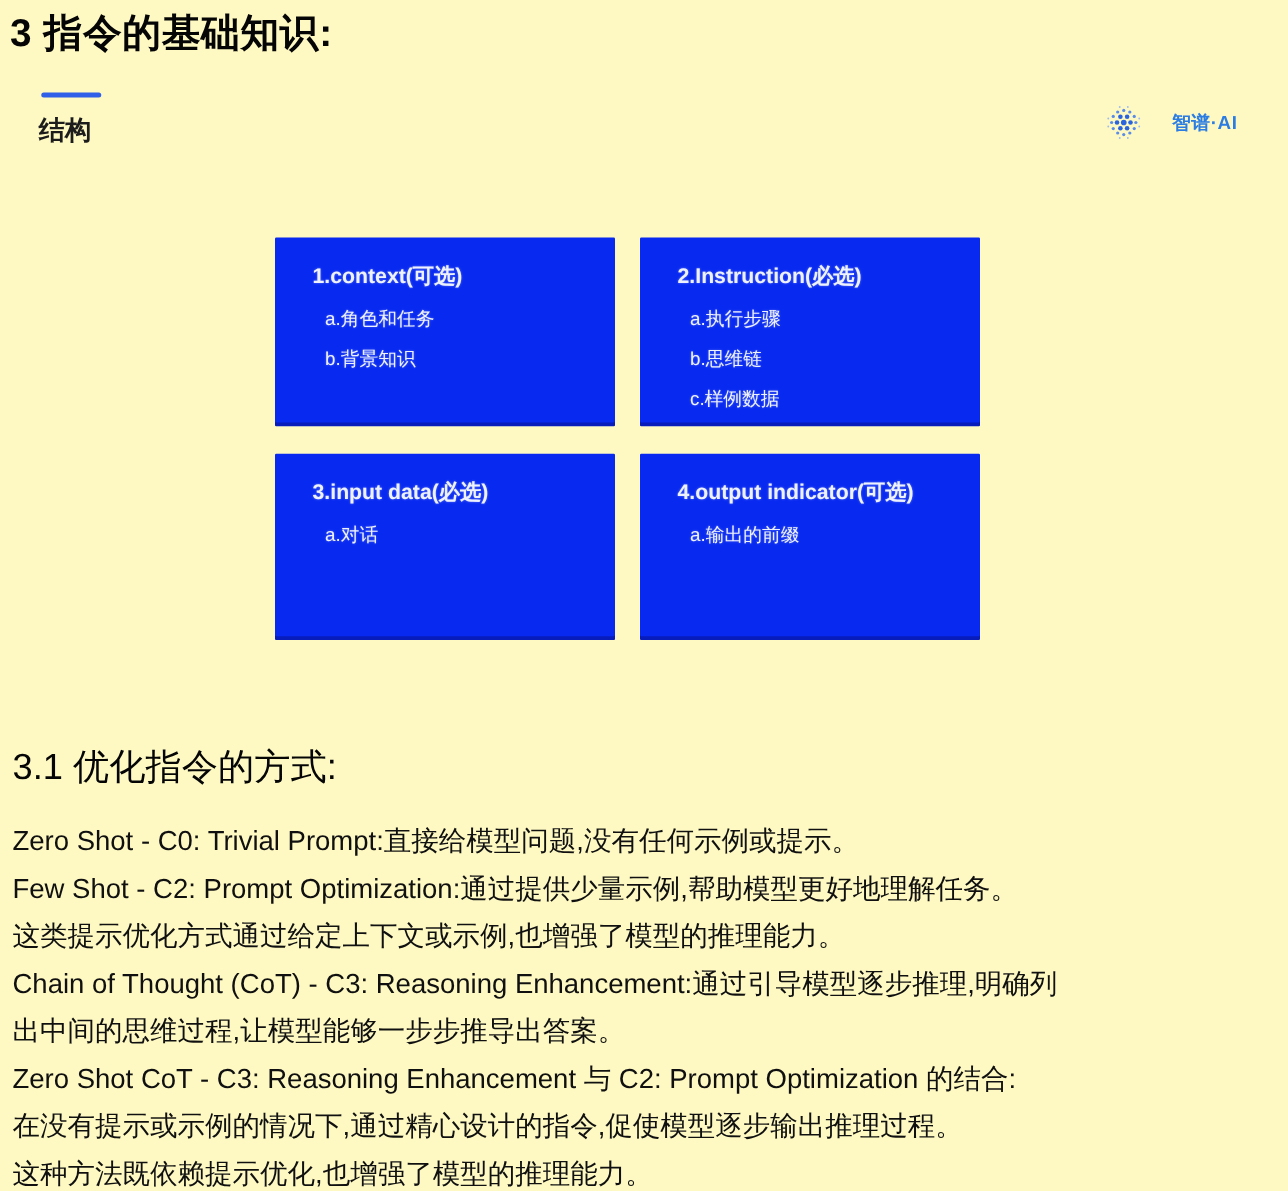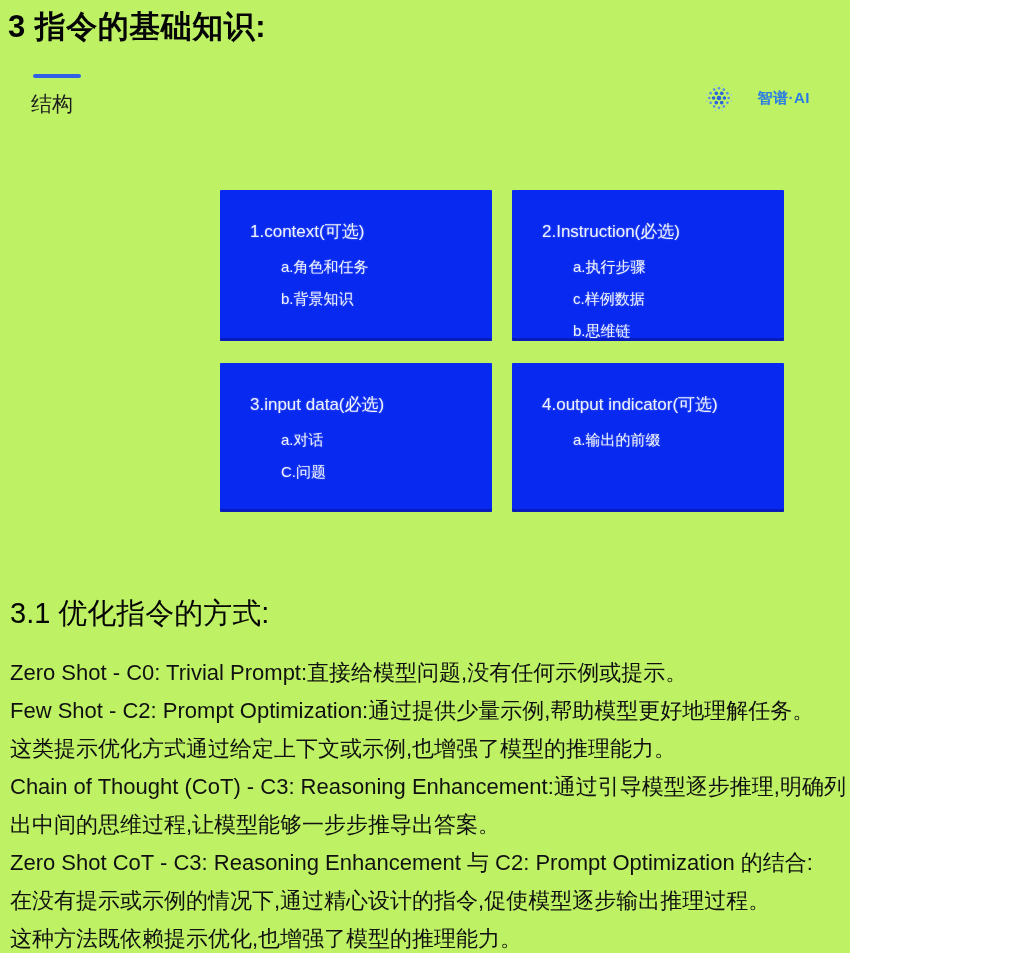--- a/index.html
+++ b/index.html
@@ -3,23 +3,23 @@
 <meta charset="utf-8">
 <style>
   html, body {
     margin: 0;
     padding: 0;
     background: #ffffff;
     font-family: "Liberation Sans", sans-serif;
   }
   .page {
     position: relative;
-    width: 850px;
+    width: 1030px;
     height: 953px;
-    background: #bef264;
+    background: #fef9c3;
     overflow: hidden;
   }
 
   
   .h1 {
     position: absolute;
     left: 8px;
     top: 6px;
     font-size: 31px;
     font-weight: 700;
@@ -36,21 +36,21 @@
     width: 48px;
     height: 4px;
     background: #3060e8;
     border-radius: 2px;
   }
   .structure-label {
     position: absolute;
     left: 31px;
     top: 90px;
     font-size: 21px;
-    font-weight: 400;
+    font-weight: 700;
     color: #1c1c1c;
   }
 
   
   .logo {
     position: absolute;
     right: 40px;
     top: 84px;
     display: flex;
     align-items: center;
@@ -79,32 +79,31 @@
   .box {
     background: #0829f0;
     border-radius: 1px;
     box-shadow: inset 0 -3px 0 rgba(5, 5, 90, 0.35);
     padding: 20px 14px 0 30px;
     box-sizing: border-box;
     color: #eef2ff;
   }
   .box-title {
     font-size: 17px;
-    font-weight: 400;
+    font-weight: 700;
     line-height: 22px;
     margin-bottom: 8px;
     text-shadow: 0 0 2px rgba(220, 230, 255, 0.45);
     white-space: nowrap;
-    margin-top: 11px;
   }
   .box-item {
     font-size: 15px;
     font-weight: 400;
     line-height: 32px;
-    margin-left: 31px;
+    margin-left: 10px;
     text-shadow: 0 0 2px rgba(220, 230, 255, 0.4);
     white-space: nowrap;
   }
 
   
   .h2 {
     position: absolute;
     left: 10px;
     top: 594px;
     font-size: 29px;
@@ -178,27 +177,26 @@
 
   <div class="grid">
     <div class="box">
       <div class="box-title">1.context(可选)</div>
       <div class="box-item">a.角色和任务</div>
       <div class="box-item">b.背景知识</div>
     </div>
     <div class="box">
       <div class="box-title">2.Instruction(必选)</div>
       <div class="box-item">a.执行步骤</div>
+      <div class="box-item">b.思维链</div>
       <div class="box-item">c.样例数据</div>
-      <div class="box-item">b.思维链</div>
     </div>
     <div class="box">
       <div class="box-title">3.input data(必选)</div>
       <div class="box-item">a.对话</div>
-      <div class="box-item">C.问题</div>
     </div>
     <div class="box">
       <div class="box-title">4.output indicator(可选)</div>
       <div class="box-item">a.输出的前缀</div>
     </div>
   </div>
 
   <div class="h2">3.1 优化指令的方式:</div>
 
   <div class="body-text">

